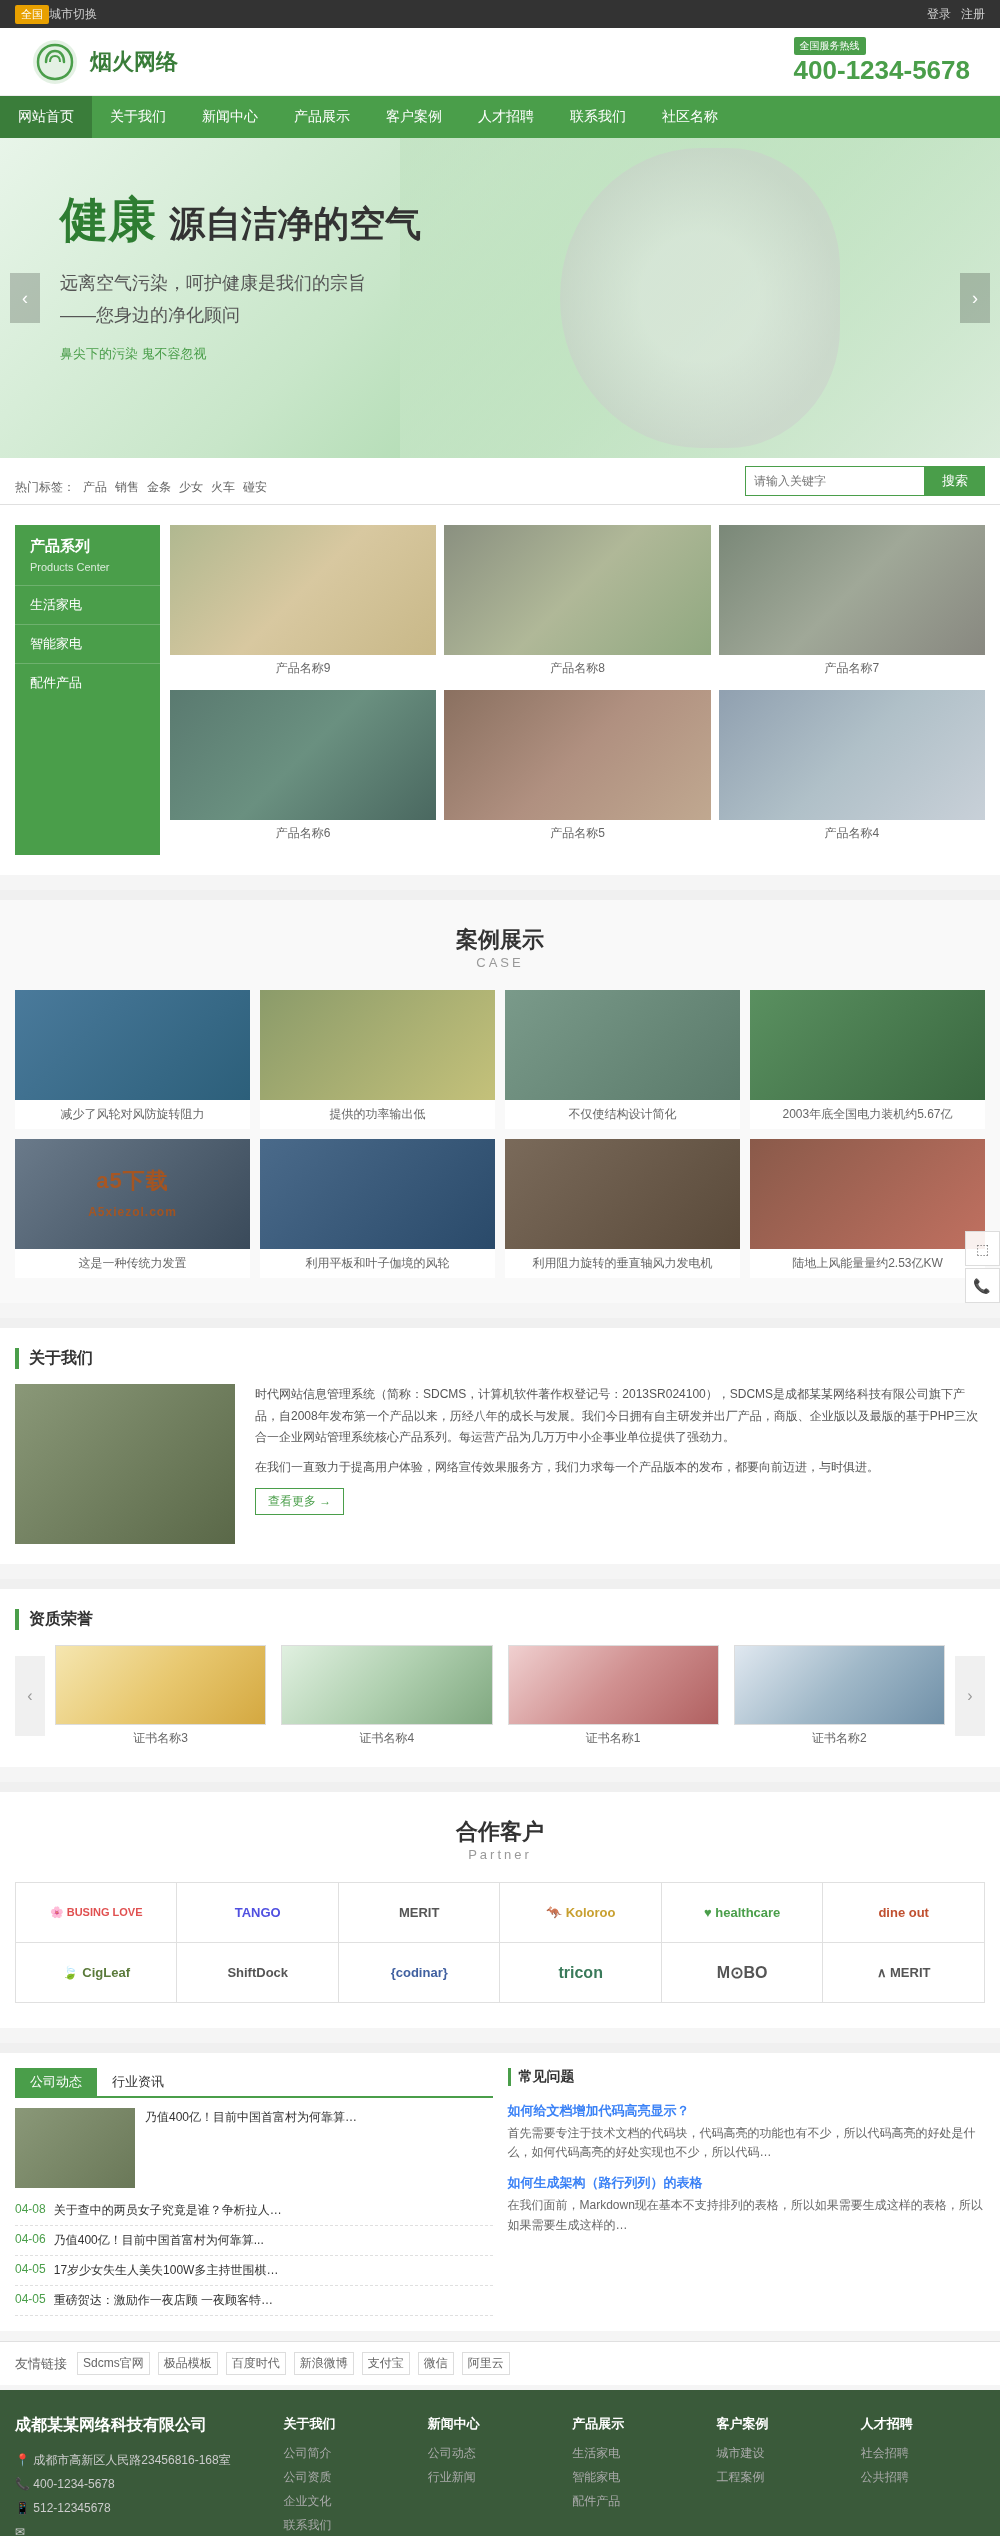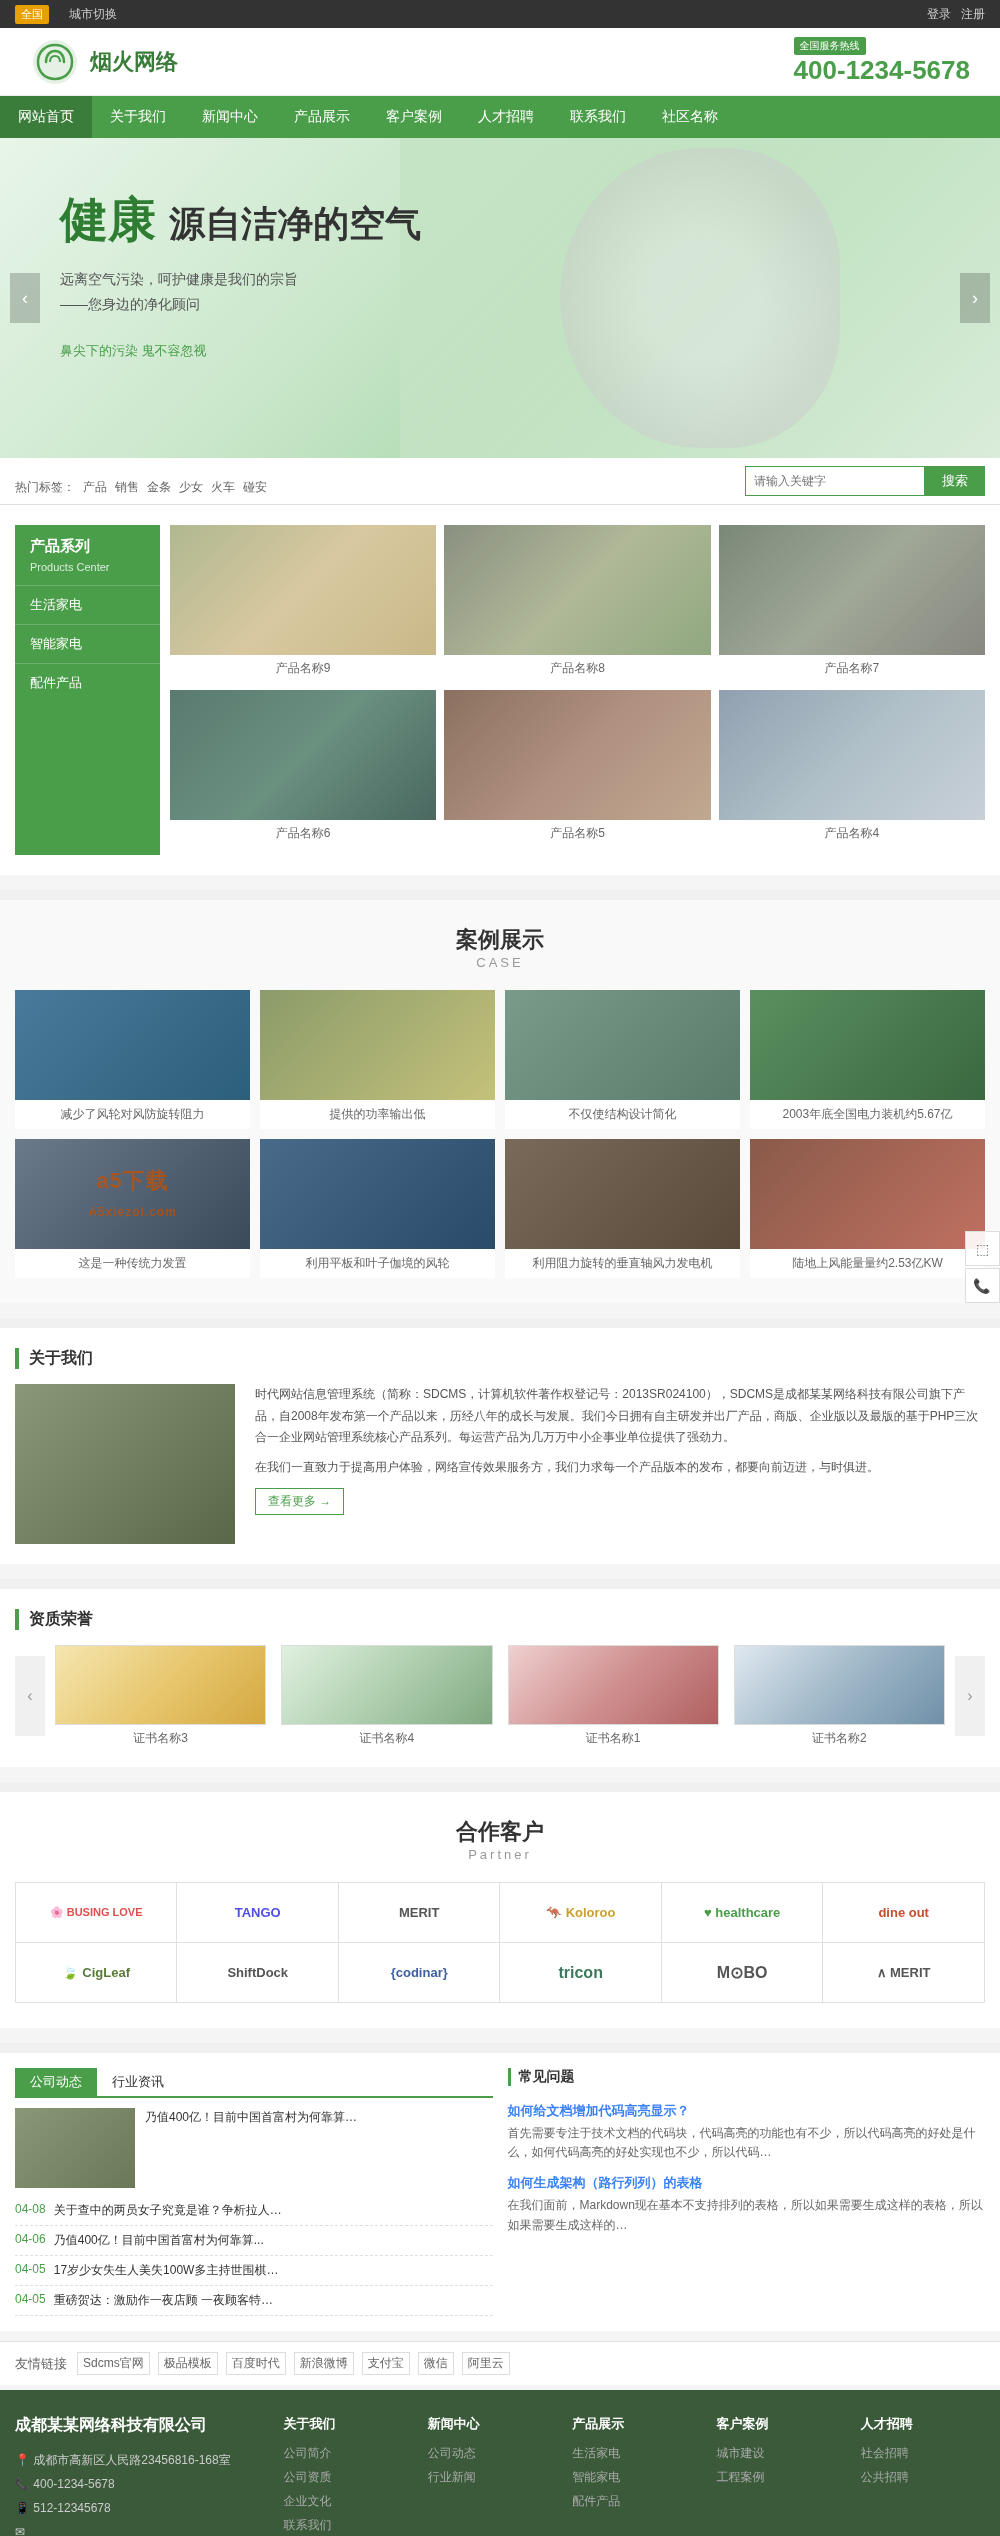--- a/index.html
+++ b/index.html
@@ -1,21 +1,21 @@
 <!DOCTYPE html>
 <html><head>
   <meta charset="utf-8">
   <style>
     * { margin: 0; padding: 0; box-sizing: border-box; }
     body { font-family: 'Microsoft YaHei', Arial, sans-serif; font-size: 13px; color: #333; background: #f5f5f5; width: 1000px; margin: 0 auto; }
     a { text-decoration: none; color: inherit; }
 
     
     .top-bar { background: #333; color: #ccc; font-size: 12px; height: 28px; display: flex; align-items: center; justify-content: space-between; padding: 0 15px; }
-    .top-bar-left { display: flex; align-items: center; gap: 20px; }
+    .top-bar-left { display: flex; align-items: center; gap: 0; }
     .top-bar-left .region { background: #e8a000; color: #fff; padding: 2px 6px; font-size: 11px; border-radius: 2px; }
     .top-bar-right { display: flex; gap: 10px; }
     .top-bar-right a { color: #ccc; }
 
     
     .header { background: #fff; height: 68px; display: flex; align-items: center; justify-content: space-between; padding: 0 30px; border-bottom: 1px solid #eee; }
     .logo { display: flex; align-items: center; gap: 10px; }
     .logo-icon { width: 50px; height: 50px; }
     .logo-text { font-size: 22px; font-weight: bold; color: #3a7d3a; }
     .hotline { text-align: right; }
@@ -26,21 +26,21 @@
     
     .nav { background: #4a9e4a; height: 42px; display: flex; align-items: center; }
     .nav a { color: #fff; padding: 0 18px; height: 42px; display: flex; align-items: center; font-size: 14px; }
     .nav a:hover, .nav a.active { background: #3a7d3a; }
 
     
     .hero { position: relative; height: 320px; background: linear-gradient(135deg, #e8f5e9 0%, #c8e6c9 40%, #a5d6a7 70%, #81c784 100%); overflow: hidden; }
     .hero-content { position: absolute; left: 60px; top: 50px; z-index: 2; }
     .hero-title { font-size: 48px; color: #2e7d32; font-weight: bold; margin-bottom: 15px; }
     .hero-title span { color: #4caf50; }
-    .hero-subtitle { font-size: 14px; color: #555; line-height: 1.8; margin-bottom: 25px; }
+    .hero-subtitle { font-size: 18px; color: #555; line-height: 1.8; margin-bottom: 13px; }
     .hero-link { color: #4a9e4a; font-size: 13px; }
     .hero-arrows { position: absolute; top: 50%; transform: translateY(-50%); width: 100%; display: flex; justify-content: space-between; padding: 0 10px; }
     .hero-arrow { width: 30px; height: 50px; background: rgba(0,0,0,0.2); display: flex; align-items: center; justify-content: center; color: #fff; font-size: 18px; cursor: pointer; }
 
     
     .search-bar { background: #fff; padding: 8px 15px; display: flex; align-items: flex-end; border-bottom: 1px solid #e0e0e0; }
     .hot-tags { display: flex; align-items: center; gap: 8px; flex: 1; font-size: 12px; color: #666; }
     .hot-tags span.label { color: #666; }
     .hot-tags a { color: #666; }
     .search-input-area { display: flex; gap: 0; }

